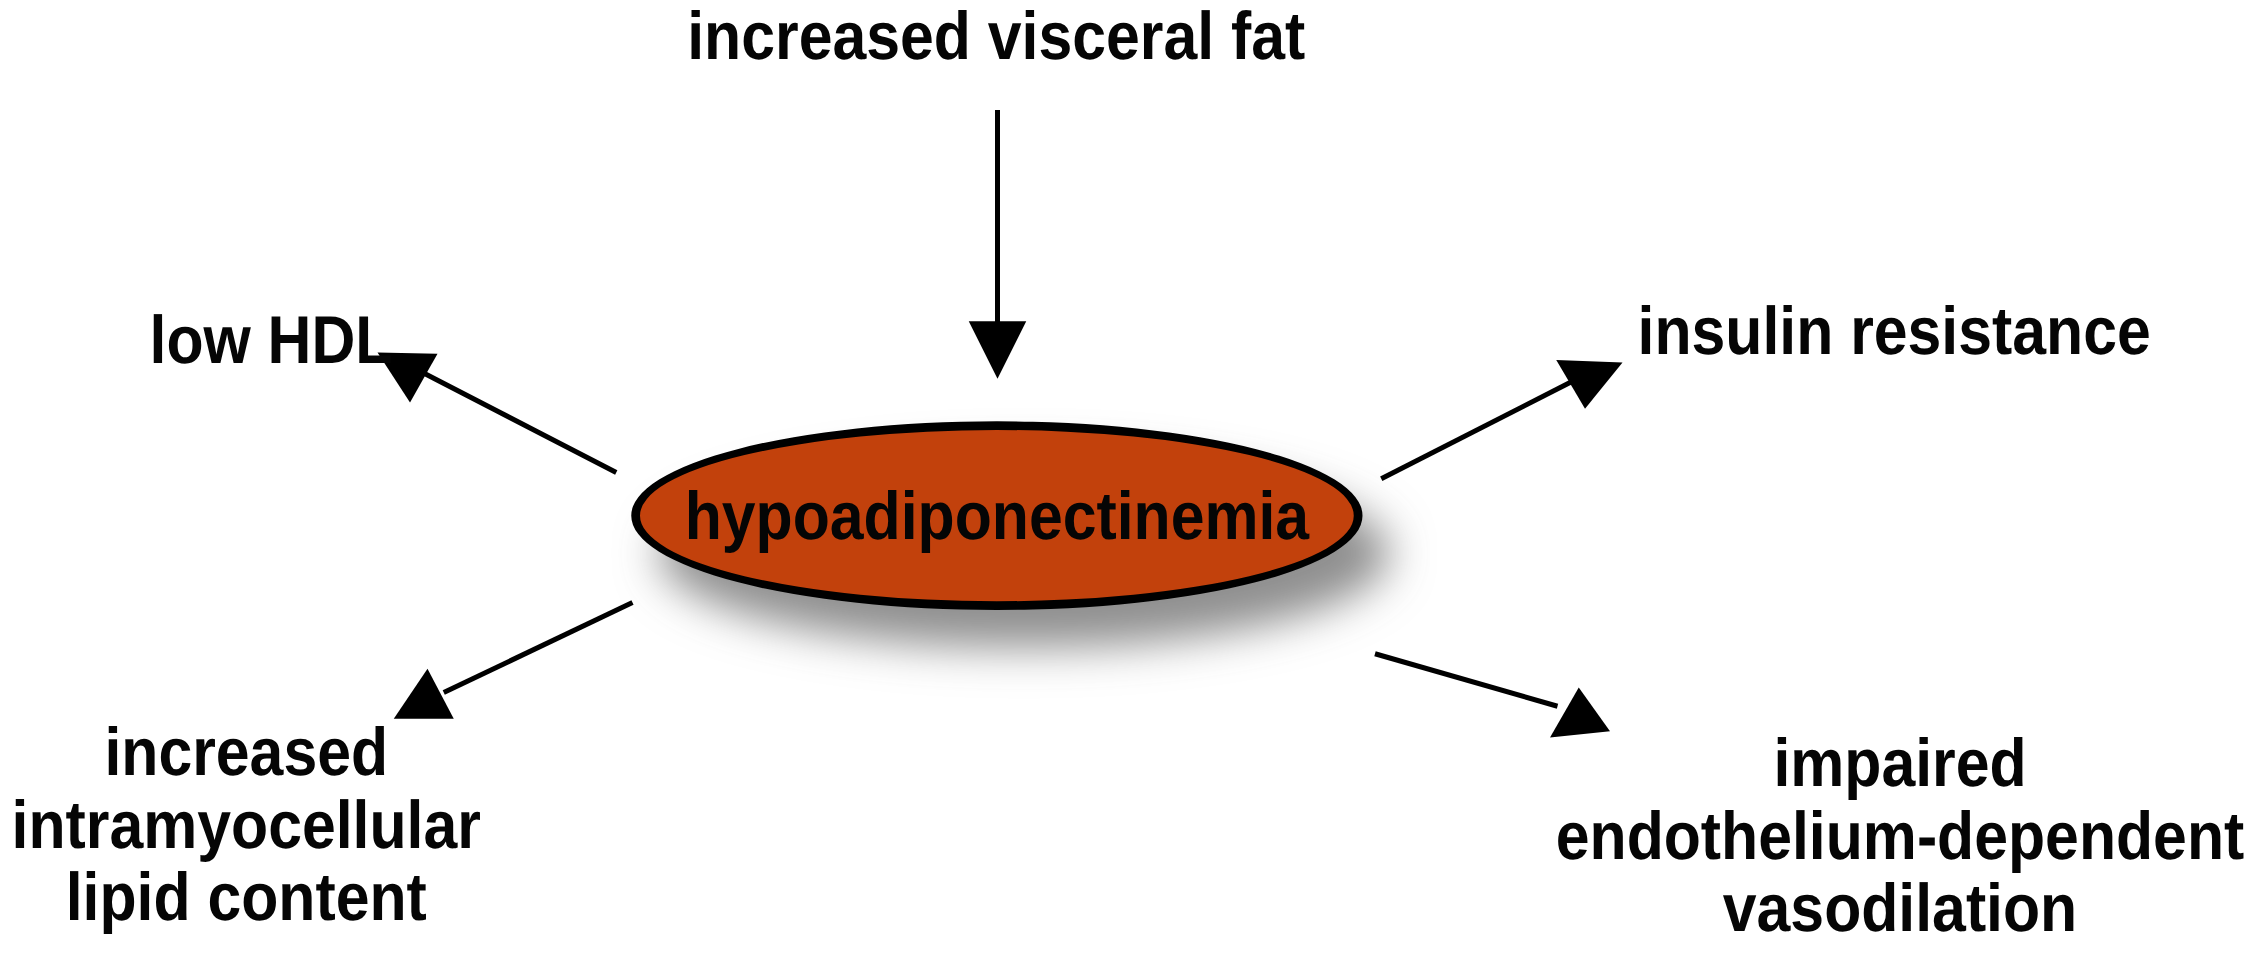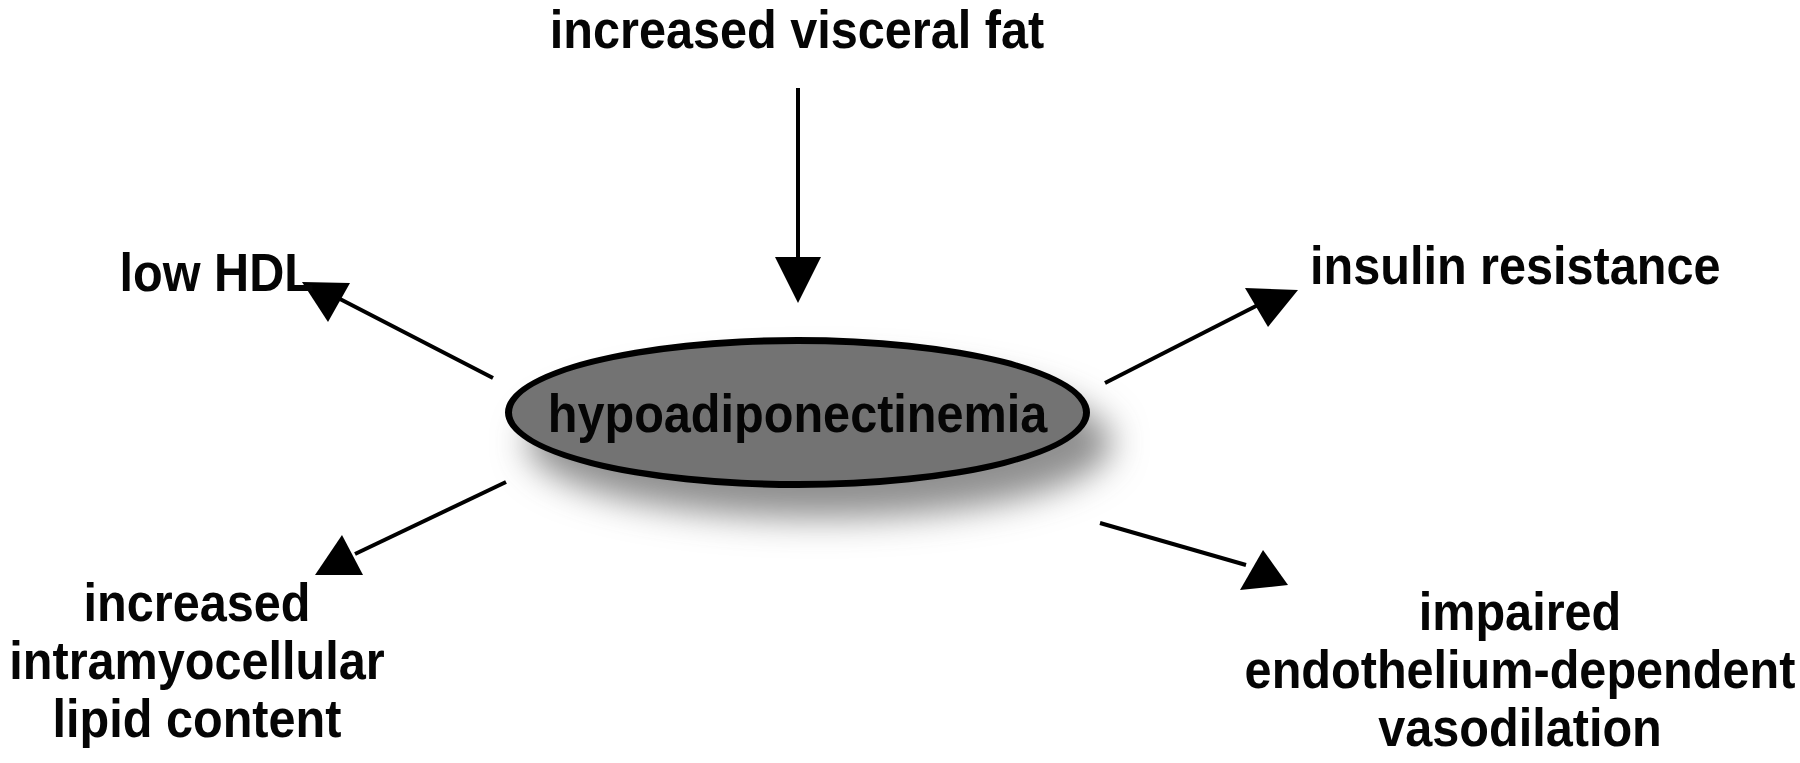--- a/index.html
+++ b/index.html
@@ -51,21 +51,21 @@
     transform: scaleX(0.9);
     transform-origin: right center;
   }
   .multiline { text-align: center; }
   .multiline span { display: block; }
   .ellipse-node {
     position: absolute;
     left: 505px; top: 337px;
     width: 585px; height: 151px;
     box-sizing: border-box;
-    background: #737373;
+    background: #c2410c;
     border: 7px solid #000000;
     border-radius: 50%;
     box-shadow: 22px 30px 34px rgba(75, 75, 75, 0.62);
     display: flex;
     align-items: center;
     justify-content: center;
   }
   .ellipse-node .ellipse-text {
     font-weight: bold;
     font-size: 54px;

